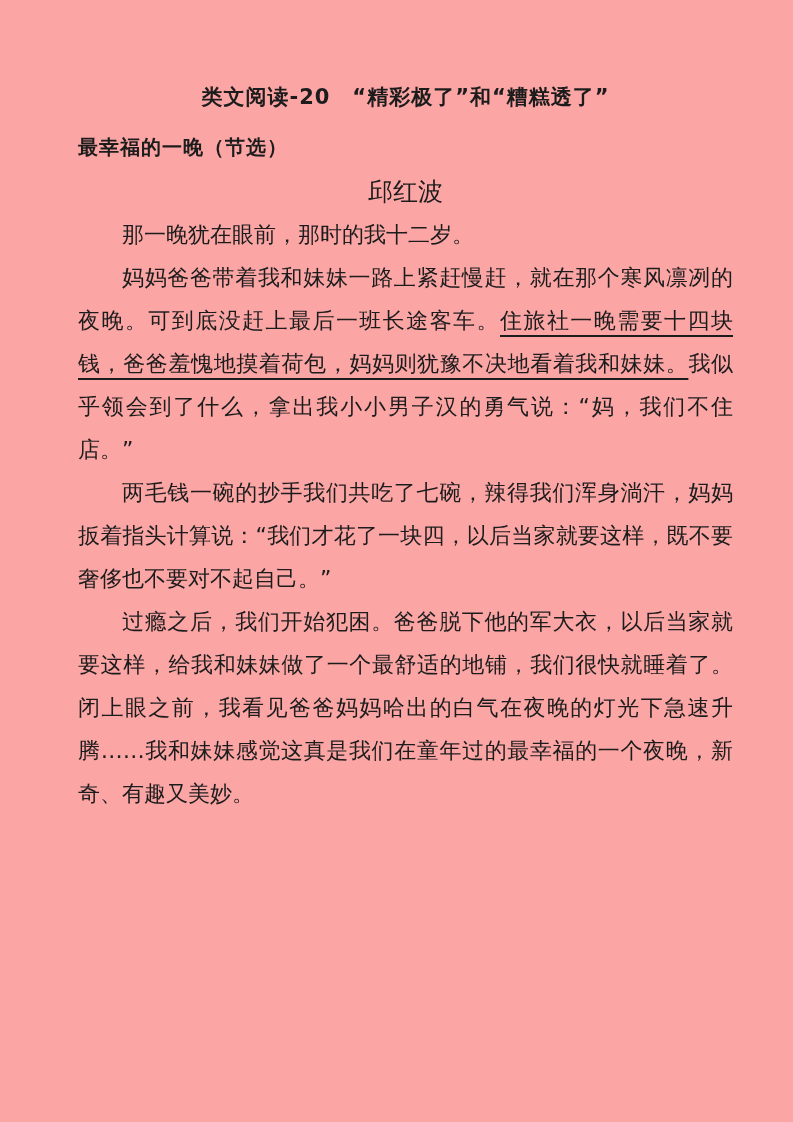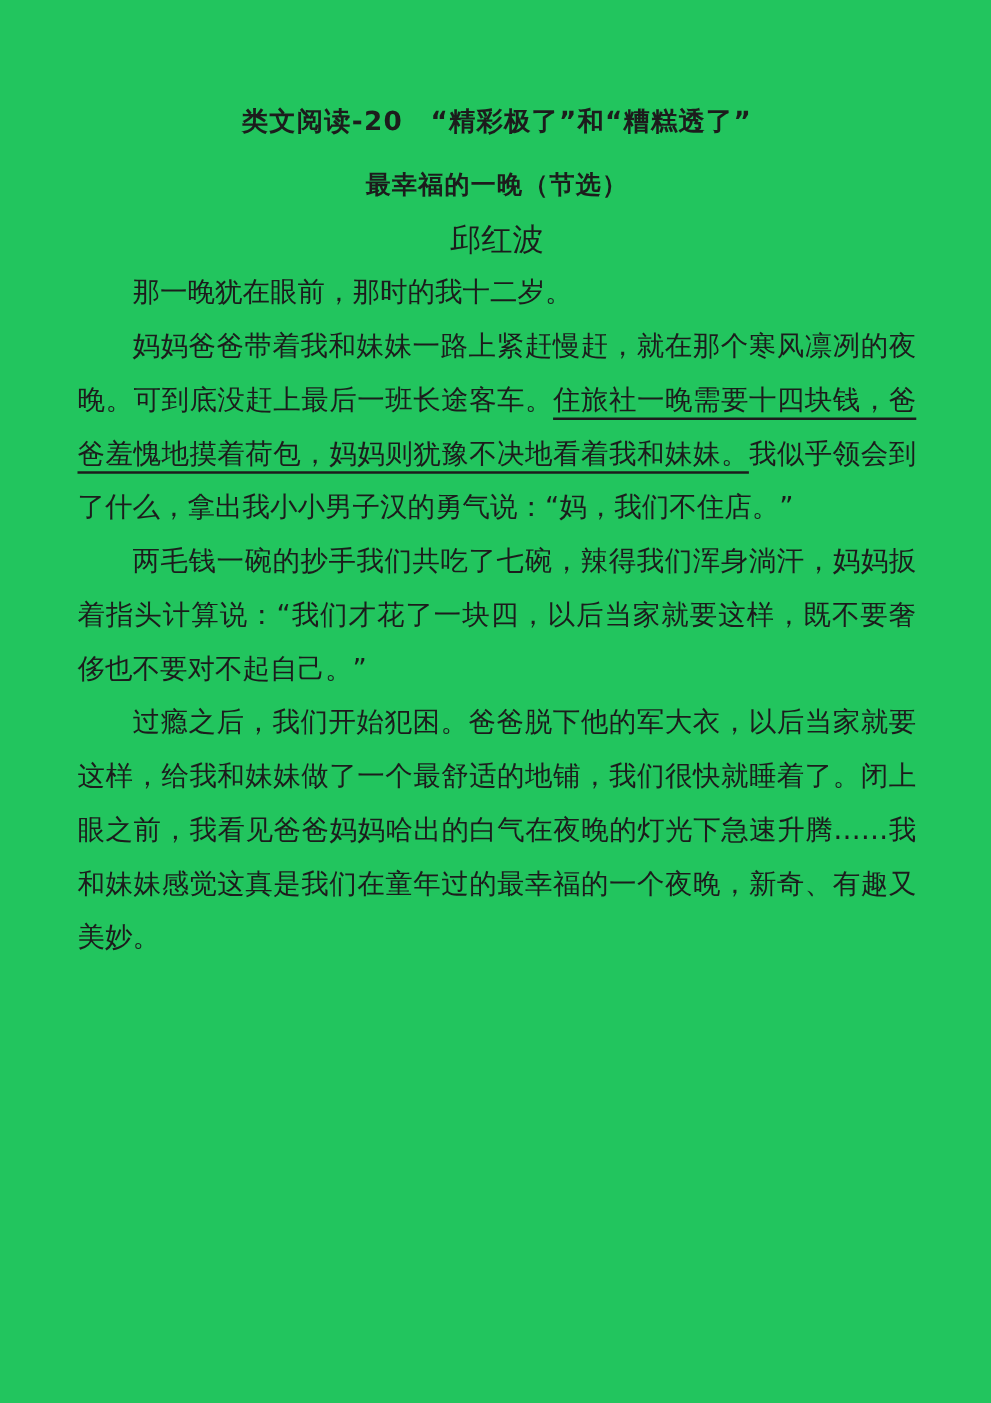--- a/index.html
+++ b/index.html
@@ -6,37 +6,37 @@
     margin: 0;
     padding: 0;
     background: #ffffff;
   }
   .page {
     position: relative;
     width: 793px;
     height: 1122px;
     box-sizing: border-box;
     margin: 0 auto;
-    padding: 86px 60px 0 62px;
-    background: #22c55e;
+    padding: 86px 60px 0 78px;
+    background: #fca5a5;
     color: #1c1c1c;
     font-family: "DejaVu Sans", sans-serif;
     overflow: hidden;
   }
   .doc-title {
     margin: 0;
     text-align: center;
     font-size: 21px;
     line-height: 22px;
     font-weight: bold;
     letter-spacing: 1px;
   }
   .doc-subtitle {
     margin: 28px 0 0 0;
-    text-align: center;
+    text-align: left;
     font-size: 20px;
     line-height: 22px;
     font-weight: bold;
     letter-spacing: 1px;
   }
   .doc-author {
     margin: 23px 0 0 0;
     text-align: center;
     font-size: 25px;
     line-height: 21px;

